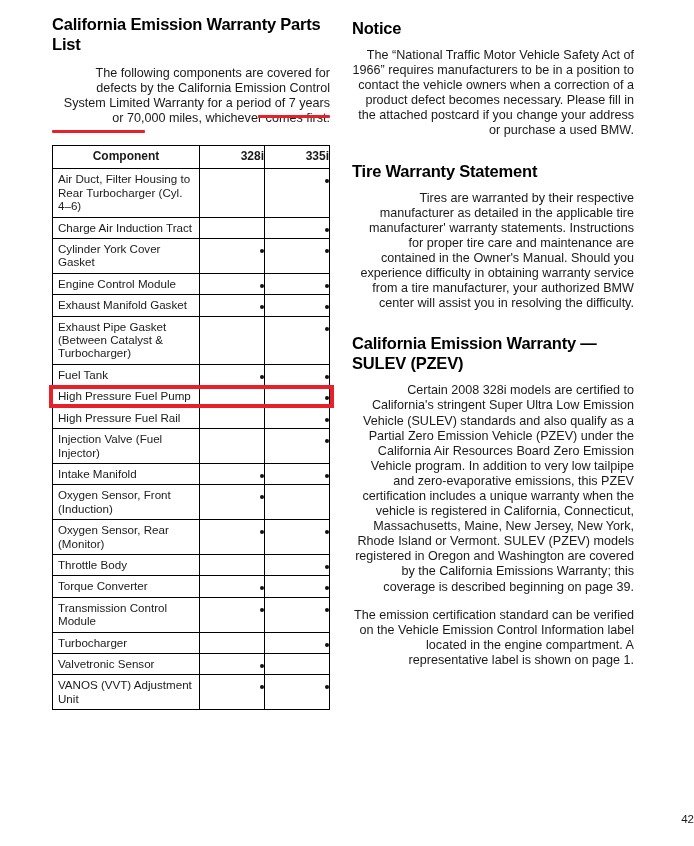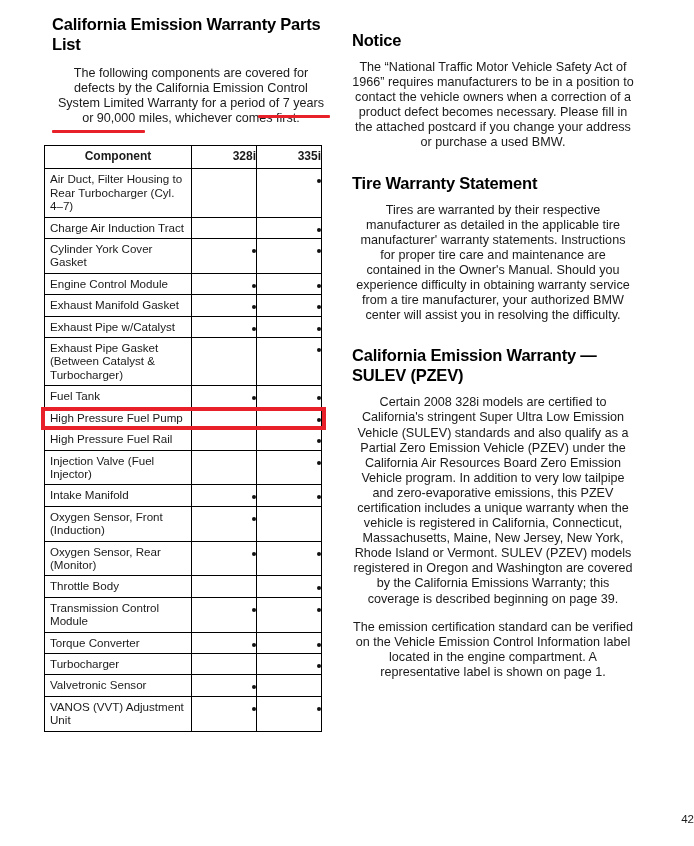--- a/index.html
+++ b/index.html
@@ -38,45 +38,45 @@
     color: #000;
   }
   h2.sec-title {
     font-size: 16.5px;
     font-weight: bold;
     line-height: 20px;
     margin: 22px 0 10px 0;
     letter-spacing: -0.2px;
     color: #000;
   }
-  h2.sec-title.first { margin-top: 16px; }
+  h2.sec-title.first { margin-top: 4px; }
 
   p.body {
     font-size: 12.6px;
     line-height: 15.1px;
     margin: 0 0 13px 0;
-    text-align: center;
+    text-align: right;
     color: #1a1a1a;
   }
   p.body:last-child { margin-bottom: 0; }
 
   .intro { position: relative; }
   .ul-red {
     position: absolute;
     background: #e8202a;
     height: 3px;
     border-radius: 1px;
   }
   .ul-1 { left: 206px; top: 49px;  width: 72px; }
   .ul-2 { left: 0px;   top: 64px;  width: 93px; }
 
   
   .parts-table-wrap {
     position: absolute;
-    left: 44px;
+    left: 52px;
     top: 145px;
     width: 277px;
   }
   table.parts {
     border-collapse: collapse;
     width: 277px;
     table-layout: fixed;
     border: 1.4px solid #000;
   }
   table.parts col.c-comp { width: 147px; }
@@ -134,21 +134,21 @@
   }
 </style>
 </head>
 <body>
 
 <div class="page">
 
   <div class="col col-left">
     <h1 class="sec-title">California Emission Warranty Parts List</h1>
     <div class="intro">
-      <p class="body">The following components are covered for defects by the California Emission Control System Limited Warranty for a period of 7 years or 90,000 miles, whichever comes first:</p>
+      <p class="body">The following components are covered for defects by the California Emission Control System Limited Warranty for a period of 7 years or 70,000 miles, whichever comes first:</p>
       <div class="ul-red ul-1"></div>
       <div class="ul-red ul-2"></div>
     </div>
   </div>
 
   <div class="parts-table-wrap">
     <table class="parts">
       <colgroup>
         <col class="c-comp">
           <col class="c-328">
@@ -156,46 +156,41 @@
       </colgroup>
       <thead>
         <tr>
           <th>Component</th>
           <th class="ch-mark">328i</th>
           <th class="ch-mark">335i</th>
         </tr>
       </thead>
       <tbody id="parts-body">
           <tr>
-            <td>Air Duct, Filter Housing to Rear Turbocharger (Cyl. 4–7)</td>
+            <td>Air Duct, Filter Housing to Rear Turbocharger (Cyl. 4–6)</td>
             <td class="mark"></td>
             <td class="mark"><span class="dot"></span></td>
           </tr>
           <tr>
             <td>Charge Air Induction Tract</td>
             <td class="mark"></td>
             <td class="mark"><span class="dot"></span></td>
           </tr>
           <tr>
             <td>Cylinder York Cover Gasket</td>
             <td class="mark"><span class="dot"></span></td>
             <td class="mark"><span class="dot"></span></td>
           </tr>
           <tr>
             <td>Engine Control Module</td>
             <td class="mark"><span class="dot"></span></td>
             <td class="mark"><span class="dot"></span></td>
           </tr>
           <tr>
             <td>Exhaust Manifold Gasket</td>
-            <td class="mark"><span class="dot"></span></td>
-            <td class="mark"><span class="dot"></span></td>
-          </tr>
-          <tr>
-            <td>Exhaust Pipe w/Catalyst</td>
             <td class="mark"><span class="dot"></span></td>
             <td class="mark"><span class="dot"></span></td>
           </tr>
           <tr>
             <td>Exhaust Pipe Gasket (Between Catalyst &amp; Turbocharger)</td>
             <td class="mark"></td>
             <td class="mark"><span class="dot"></span></td>
           </tr>
           <tr>
             <td>Fuel Tank</td>
@@ -231,26 +226,26 @@
             <td>Oxygen Sensor, Rear (Monitor)</td>
             <td class="mark"><span class="dot"></span></td>
             <td class="mark"><span class="dot"></span></td>
           </tr>
           <tr>
             <td>Throttle Body</td>
             <td class="mark"></td>
             <td class="mark"><span class="dot"></span></td>
           </tr>
           <tr>
+            <td>Torque Converter</td>
+            <td class="mark"><span class="dot"></span></td>
+            <td class="mark"><span class="dot"></span></td>
+          </tr>
+          <tr>
             <td>Transmission Control Module</td>
-            <td class="mark"><span class="dot"></span></td>
-            <td class="mark"><span class="dot"></span></td>
-          </tr>
-          <tr>
-            <td>Torque Converter</td>
             <td class="mark"><span class="dot"></span></td>
             <td class="mark"><span class="dot"></span></td>
           </tr>
           <tr>
             <td>Turbocharger</td>
             <td class="mark"></td>
             <td class="mark"><span class="dot"></span></td>
           </tr>
           <tr>
             <td>Valvetronic Sensor</td>

